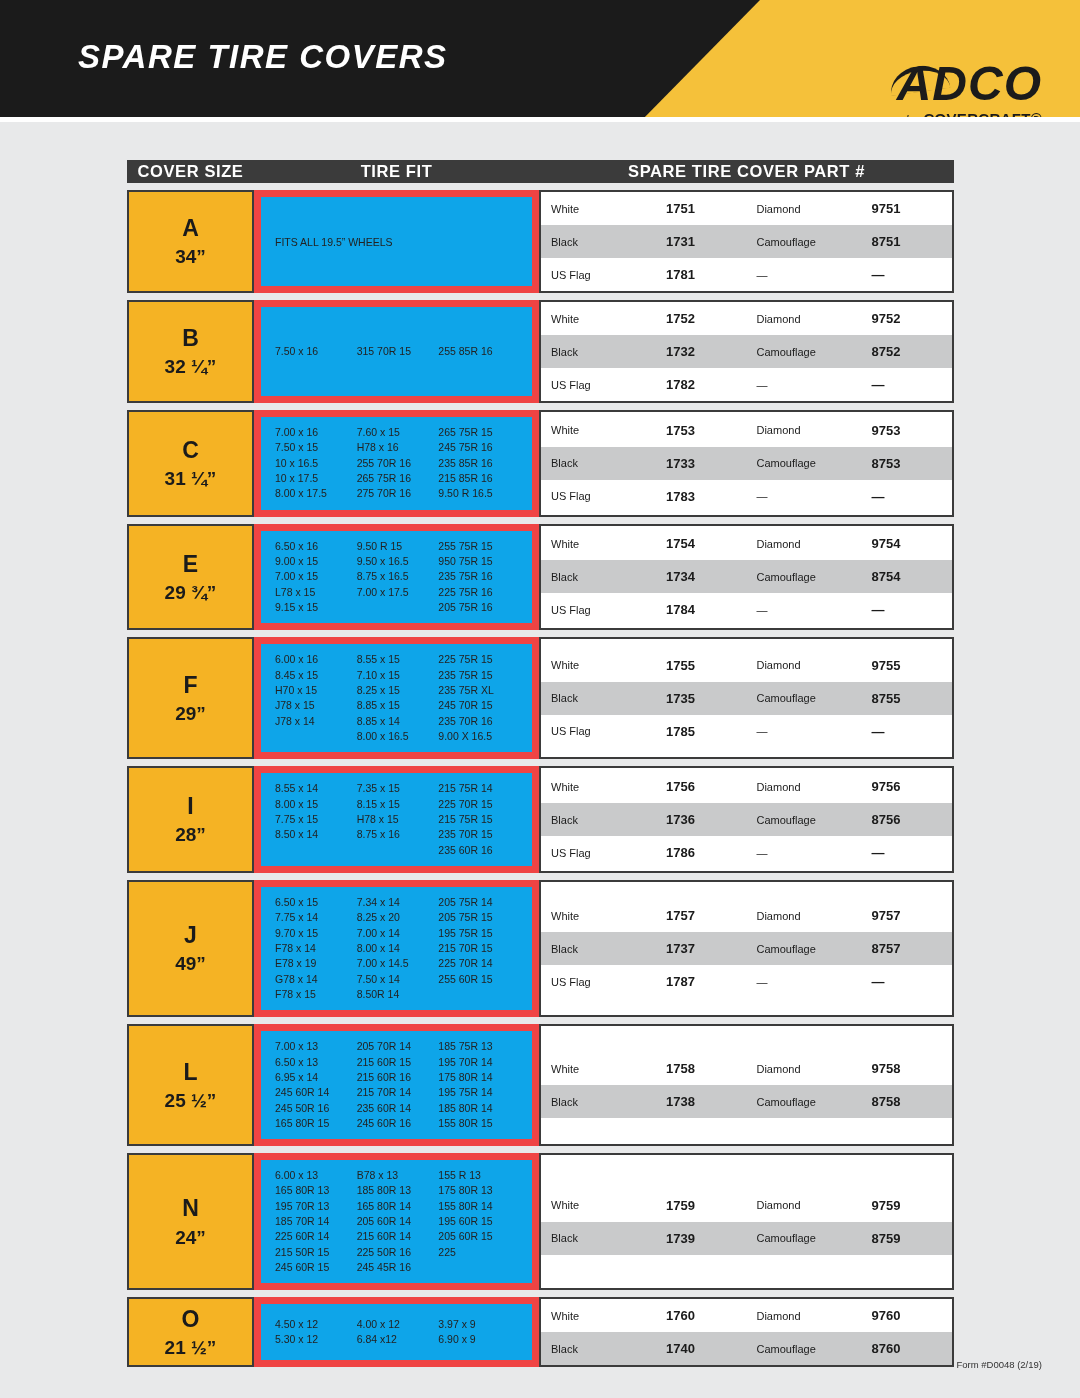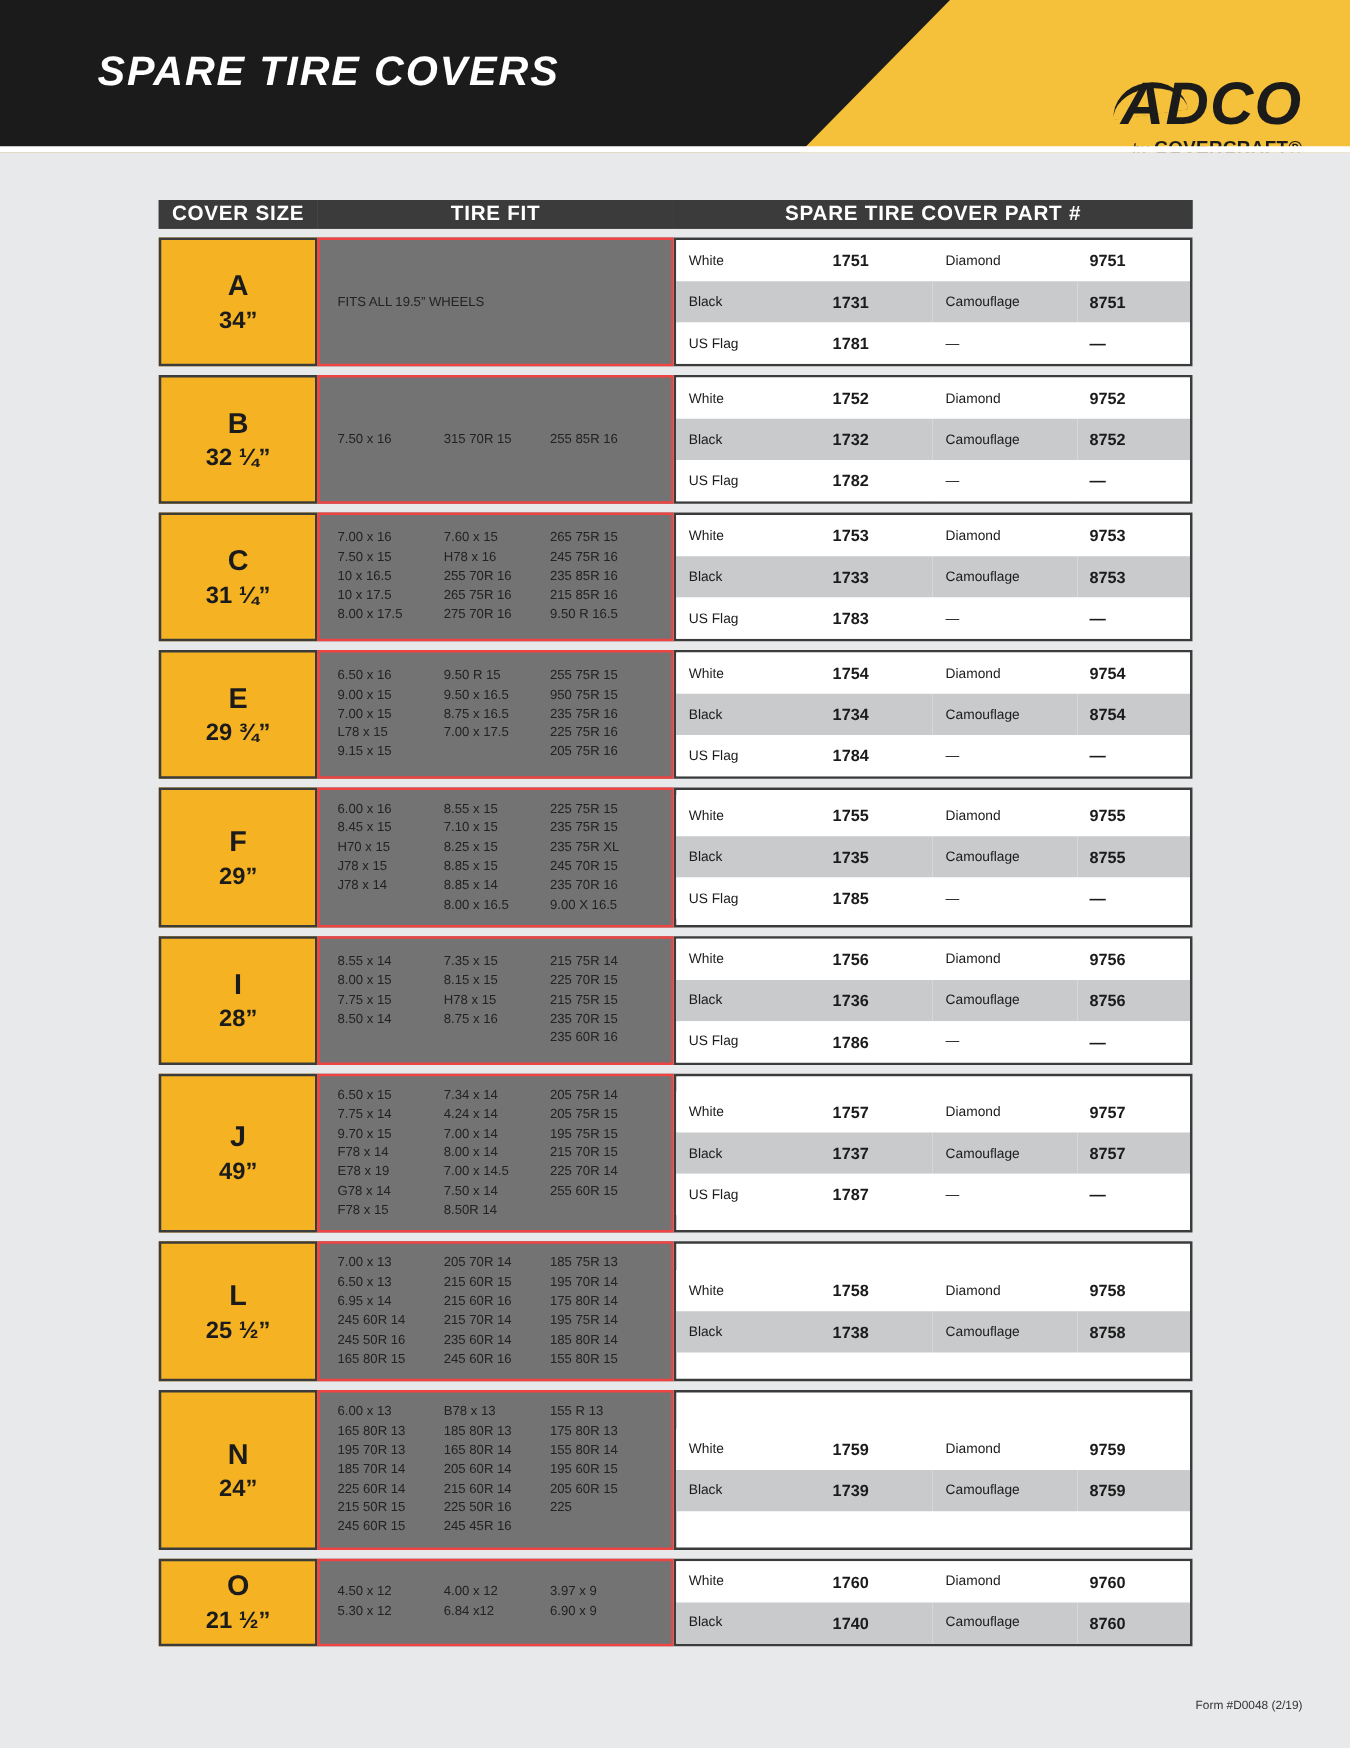--- a/index.html
+++ b/index.html
@@ -126,22 +126,22 @@
     text-align: center;
     vertical-align: middle;
     font-weight: bold;
     border: 2px solid #3b3b3b;
     width: 127px;
   }
   .size-letter { font-size: 23px; line-height: 1.35; }
   .size-inch { font-size: 19px; line-height: 1.35; }
 
   .fit-cell {
-    background: #737373;
-    border: 2px solid #ef4444;
+    background: #0ea5e9;
+    border: 7px solid #ef4444;
     vertical-align: middle;
     padding: 8px 12px 8px 14px;
     width: 285px;
   }
   .fit-cols {
     display: flex;
     gap: 0;
     font-size: 10.5px;
     color: #222;
     line-height: 1.46;
@@ -538,21 +538,21 @@
                 <div>6.50 x 15</div>
                 <div>7.75 x 14</div>
                 <div>9.70 x 15</div>
                 <div>F78 x 14</div>
                 <div>E78 x 19</div>
                 <div>G78 x 14</div>
                 <div>F78 x 15</div>
               </div>
               <div class="col">
                 <div>7.34 x 14</div>
-                <div>4.24 x 14</div>
+                <div>8.25 x 20</div>
                 <div>7.00 x 14</div>
                 <div>8.00 x 14</div>
                 <div>7.00 x 14.5</div>
                 <div>7.50 x 14</div>
                 <div>8.50R 14</div>
               </div>
               <div class="col">
                 <div>205 75R 14</div>
                 <div>205 75R 15</div>
                 <div>195 75R 15</div>

